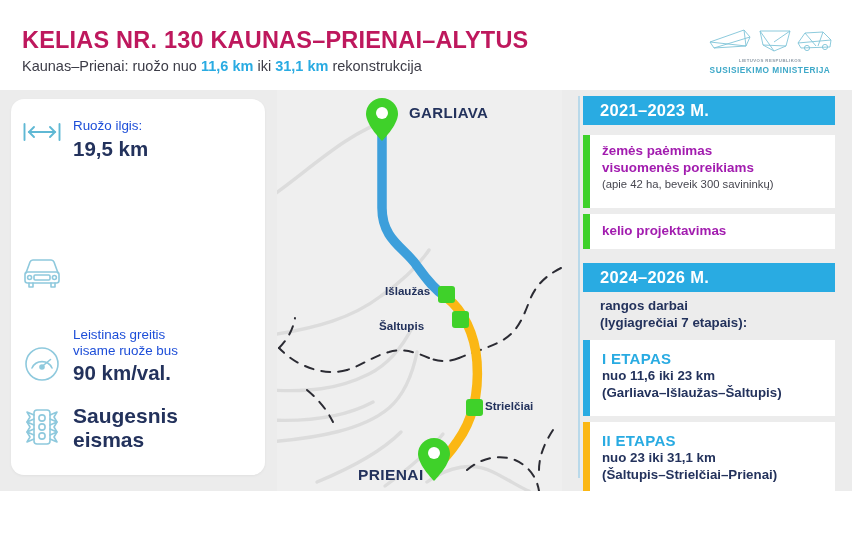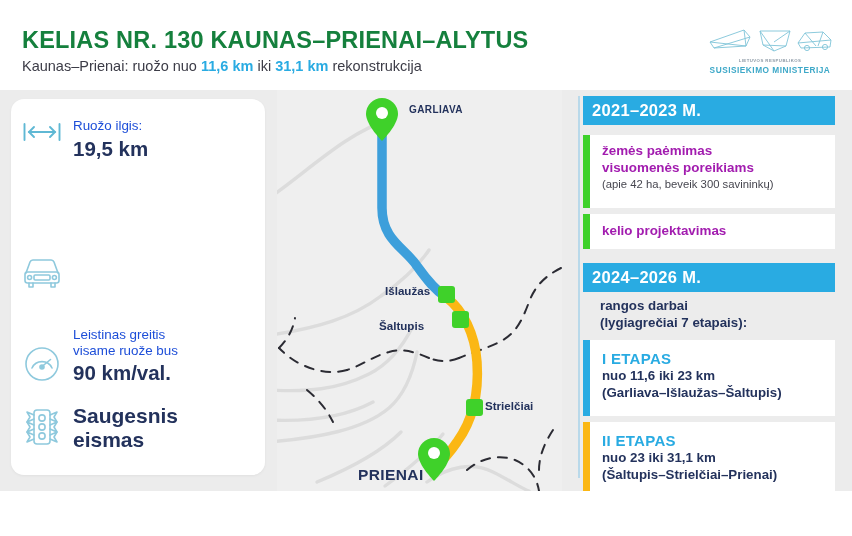--- a/index.html
+++ b/index.html
@@ -27,21 +27,21 @@
     left: 0; top: 0;
     width: 852px; height: 90px;
     background: #ffffff;
   }
   .header-title {
     position: absolute;
     left: 22px; top: 27px;
     font-size: 23.5px;
     font-weight: bold;
     letter-spacing: 0.2px;
-    color: #15803d;
+    color: #be185d;
     white-space: nowrap;
   }
   .header-sub {
     position: absolute;
     left: 22px; top: 58px;
     font-size: 14.5px;
     color: #3c3c47;
     white-space: nowrap;
   }
   .header-sub .hl {
@@ -125,21 +125,21 @@
     width: 285px; height: 401px;
     background: #efefef;
     overflow: hidden;
   }
   .map-label {
     position: absolute;
     font-weight: bold;
     color: #23325c;
     white-space: nowrap;
   }
-  .label-garliava { left: 132px; top: 14px; font-size: 10px; letter-spacing: 0.4px; }
+  .label-garliava { left: 132px; top: 14px; font-size: 15px; letter-spacing: 0.4px; }
   .label-prienai  { left: 81px; top: 376px; font-size: 15.5px; letter-spacing: 0.4px; }
   .label-islauzas { left: 108px; top: 194px; font-size: 11.6px; }
   .label-saltupis { left: 102px; top: 229px; font-size: 11.6px; }
   .label-strielciai { left: 208px; top: 309px; font-size: 11.6px; }
 
   
   .right-panel {
     position: absolute;
     left: 566px; top: 90px;
     width: 286px; height: 401px;
@@ -152,21 +152,21 @@
     background: #b9d9ea;
   }
   .phase-header {
     position: absolute;
     left: 17px;
     width: 252px;
     height: 29px;
     background: #29abe2;
     display: flex;
     align-items: center;
-    padding-left: 9px;
+    padding-left: 17px;
     box-sizing: border-box;
   }
   .phase-header span {
     color: #ffffff;
     font-size: 16.5px;
     font-weight: bold;
     letter-spacing: 0.3px;
   }
   .item-card {
     position: absolute;

